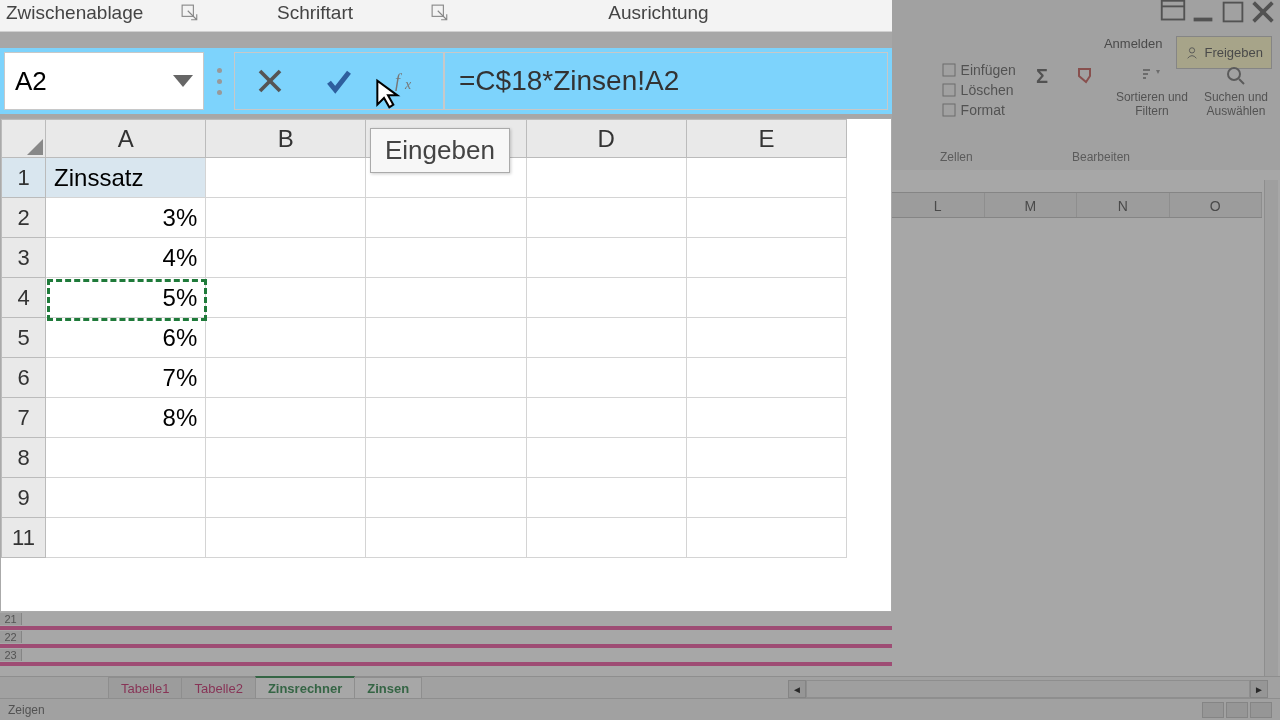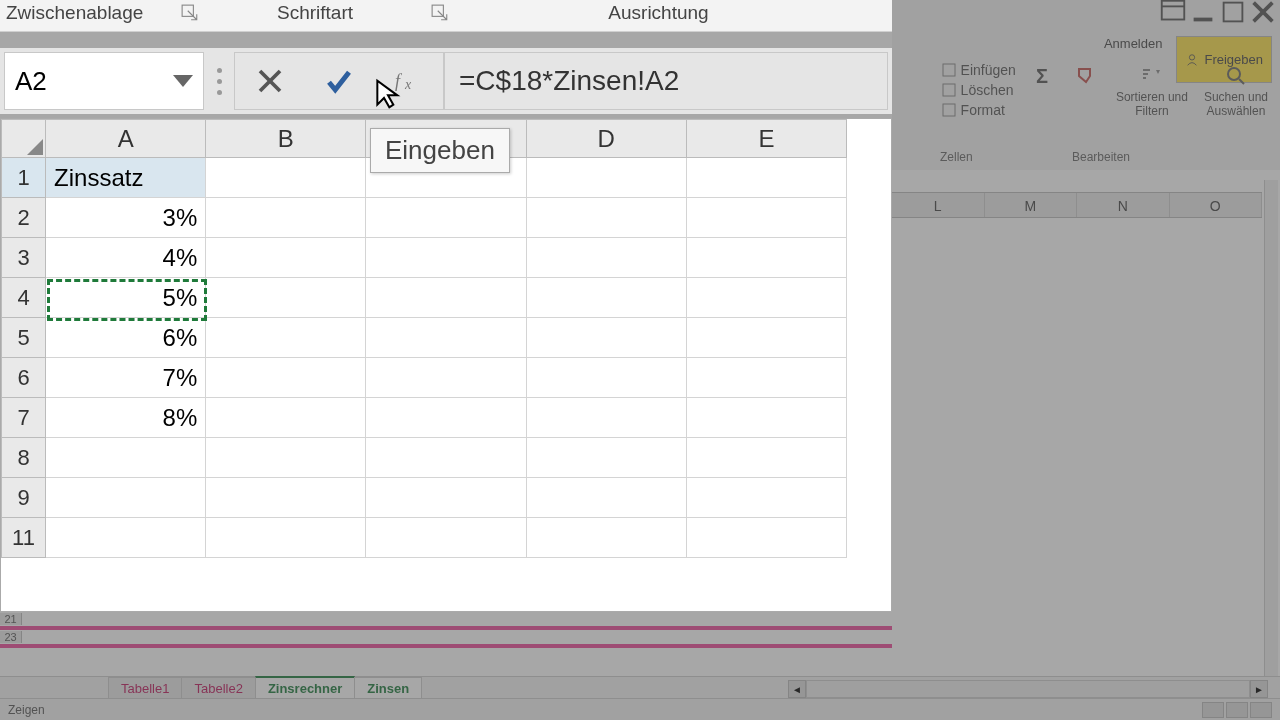--- a/index.html
+++ b/index.html
@@ -13,30 +13,30 @@
   .rg2 { flex: 0 0 220px; }
   .rg3 { flex: 1; }
   .dialog-launcher { position: absolute; right: 6px; top: 4px; width: 18px; height: 18px; }
   .dialog-launcher svg { width: 100%; height: 100%; }
   
   
   .right-ribbon { position: absolute; top: 0; left: 892px; right: 0; height: 170px; background: #f3f3f3; z-index: 1; }
   .title-buttons { position: absolute; top: 2px; right: 2px; display: flex; gap: 0; }
   .title-btn { width: 30px; height: 20px; display: flex; align-items: center; justify-content: center; color: #555; }
   .acct-row { position: absolute; top: 36px; right: 8px; display: flex; gap: 14px; align-items: flex-start; font-size: 13px; color: #444; }
-  .share-btn { display: flex; gap: 5px; align-items: center; border: 1px solid #bbb; padding: 15px 8px; background: #fde047; }
+  .share-btn { display: flex; gap: 5px; align-items: center; border: 1px solid #bbb; padding: 8px 8px; background: #fef9c3; }
   .right-tools { position: absolute; top: 60px; right: 8px; left: 4px; display: flex; gap: 8px; justify-content: flex-end; }
   .tool-col { display: flex; flex-direction: column; align-items: center; font-size: 12px; color: #555; padding: 2px 4px; }
   .tool-col .tc-icon { width: 28px; height: 28px; display:flex; align-items:center; justify-content:center; }
   .cells-list { display:flex; flex-direction:column; gap:4px; font-size:14px; color:#555; padding-top:2px;}
   .cells-list div { display:flex; gap:5px; align-items:center; }
   .rr-label { position:absolute; bottom:6px; font-size:12px; color:#666; }
   
   
-  .formula-row { position: absolute; top: 48px; left: 0; width: 892px; height: 66px; background: #e5e5e5; display: flex; align-items: center; z-index: 20; justify-content: space-between; }
+  .formula-row { position: absolute; top: 48px; left: 0; width: 892px; height: 66px; background: #7dd3fc; display: flex; align-items: center; z-index: 20; justify-content: space-between; }
   .namebox { width: 200px; height: 58px; border: 1px solid #c8c8c8; margin-left: 4px; display: flex; align-items: center; justify-content: space-between; padding: 0 10px; font-size: 26px; background:#fff; }
   .namebox .caret { width:0; height:0; border-left:10px solid transparent; border-right:10px solid transparent; border-top:12px solid #666; }
   .sep-dots { width: 30px; display:flex; flex-direction:column; align-items:center; gap:6px; }
   .sep-dots span { width:5px; height:5px; background:#999; border-radius:50%; }
   .btn-group { width: 210px; height: 58px; border: 1px solid #c8c8c8; display: flex; }
   .fb-btn { flex:1; display:flex; align-items:center; justify-content:center; }
   .fb-btn svg { width: 30px; height: 30px; }
   .formula-input { flex: 1; height: 58px; border: 1px solid #c8c8c8; margin-right: 4px; display: flex; align-items: center; padding-left: 14px; font-size: 28px; color: #333; }
   
   
@@ -186,20 +186,21 @@
 <div class="bg-cols">
   <div>L</div>
   <div>M</div>
   <div>N</div>
   <div>O</div>
 </div>
 <div class="vscroll-ind"></div>
 
 <div class="bg-grid-rows">
   <div class="bg-row"><span class="rn">21</span></div>
+  <div class="bg-row"><span class="rn">22</span></div>
   <div class="bg-row"><span class="rn">23</span></div>
 </div>
 
 <div class="ribbon-groups">
   <div class="ribbon-group rg1">
     <span>Zwischenablage</span>
     <span class="dialog-launcher"><svg viewBox="0 0 16 16">
           <rect x="1" y="1" width="10" height="10" fill="none" stroke="#888"></rect>
           <path d="M6 6 L14 14 M14 9 L14 14 L9 14" stroke="#888" fill="none"></path>
         </svg></span>

